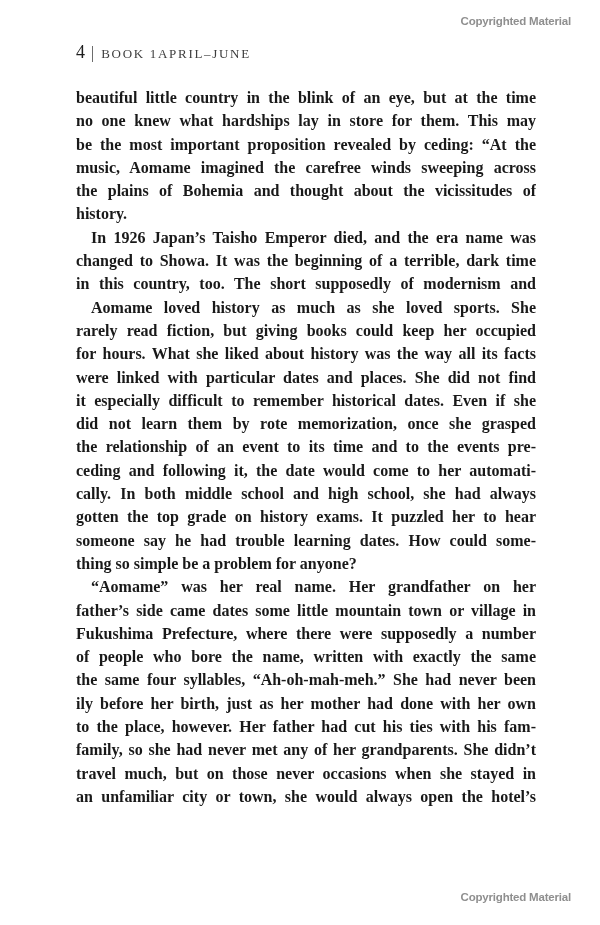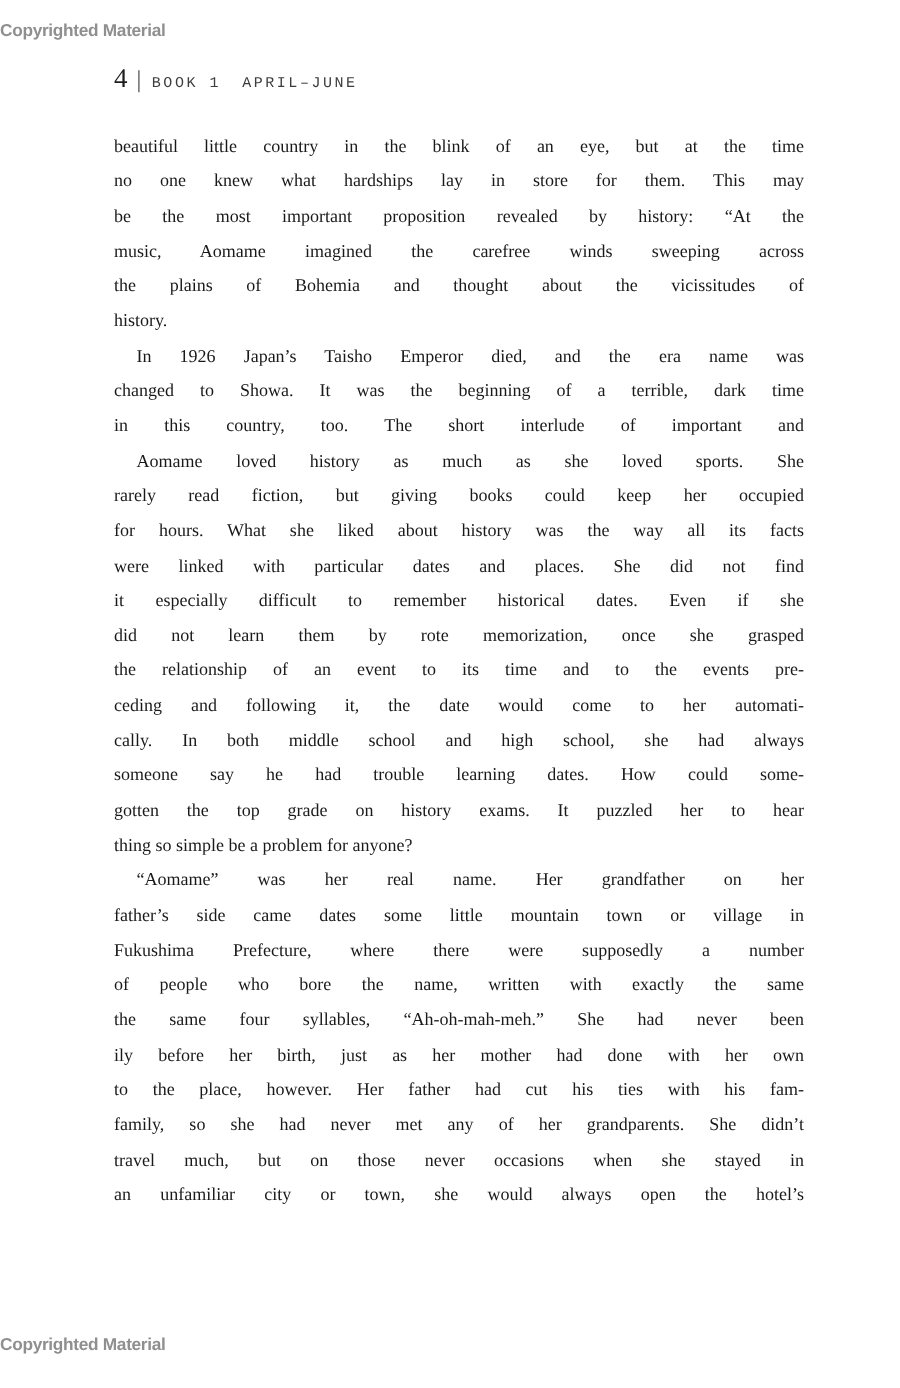--- a/index.html
+++ b/index.html
@@ -5,21 +5,21 @@
   html, body { margin: 0; padding: 0; }
   body {
     width: 600px; height: 925px;
     background: #ffffff;
     position: relative;
     font-family: "Liberation Serif", serif;
     overflow: hidden;
   }
   .copyright {
     position: absolute; left: 0; width: 571px;
-    text-align: left;
+    text-align: right;
     font-family: "Liberation Sans", sans-serif;
     font-weight: bold;
     font-size: 11.5px;
     color: #8f8f8f;
     letter-spacing: -0.2px;
   }
   .copyright.top { top: 15px; }
   .copyright.bottom { top: 891px; }
 
   .running-header {
@@ -33,33 +33,34 @@
     color: #1d1d1d;
     line-height: 1;
   }
   .hdr-sep {
     font-family: "Liberation Serif", serif;
     font-size: 16px;
     color: #4a4a4a;
     margin: 0 7px 0 6px;
   }
   .hdr-caps {
-    font-family: Liberation Mono, monospace;
-    font-size: 10px;
+    font-family: Liberation Serif, serif;
+    font-size: 13px;
     letter-spacing: 1.7px;
     color: #3d3d3d;
   }
-  .hdr-caps.section { margin-left: 14px; }
+  .hdr-caps.section { }
 
   .body-text {
     position: absolute; left: 76px; top: 86px;
     width: 460px;
-    font-size: 12px;
+    font-size: 16px;
     line-height: 23.3px;
     color: #191919;
+    font-weight: bold;
   }
   .para { margin: 0; padding: 0; }
   .line {
     height: 23.3px;
     overflow: hidden;
     text-align: justify;
     text-align-last: justify;
   }
   .line.noj { text-align-last: left; }
   .line.indent { text-indent: 15px; }
@@ -73,42 +74,42 @@
   <span class="pagenum">4</span>
   <span class="hdr-sep">|</span>
   <span class="hdr-caps">BOOK 1</span>
   <span class="hdr-caps section">APRIL–JUNE</span>
 </div>
 
 <div class="body-text" id="body-text">
     <div class="para">
       <div class="line">beautiful little country in the blink of an eye, but at the time</div>
       <div class="line">no one knew what hardships lay in store for them. This may</div>
-      <div class="line">be the most important proposition revealed by history: “At the</div>
+      <div class="line">be the most important proposition revealed by ceding: “At the</div>
       <div class="line">music, Aomame imagined the carefree winds sweeping across</div>
       <div class="line">the plains of Bohemia and thought about the vicissitudes of</div>
       <div class="line noj">history.</div>
     </div>
     <div class="para">
       <div class="line indent">In 1926 Japan’s Taisho Emperor died, and the era name was</div>
       <div class="line">changed to Showa. It was the beginning of a terrible, dark time</div>
-      <div class="line">in this country, too. The short interlude of important and</div>
+      <div class="line">in this country, too. The short supposedly of modernism and</div>
     </div>
     <div class="para">
       <div class="line indent">Aomame loved history as much as she loved sports. She</div>
       <div class="line">rarely read fiction, but giving books could keep her occupied</div>
       <div class="line">for hours. What she liked about history was the way all its facts</div>
       <div class="line">were linked with particular dates and places. She did not find</div>
       <div class="line">it especially difficult to remember historical dates. Even if she</div>
       <div class="line">did not learn them by rote memorization, once she grasped</div>
       <div class="line">the relationship of an event to its time and to the events pre-</div>
       <div class="line">ceding and following it, the date would come to her automati-</div>
       <div class="line">cally. In both middle school and high school, she had always</div>
+      <div class="line">gotten the top grade on history exams. It puzzled her to hear</div>
       <div class="line">someone say he had trouble learning dates. How could some-</div>
-      <div class="line">gotten the top grade on history exams. It puzzled her to hear</div>
       <div class="line noj">thing so simple be a problem for anyone?</div>
     </div>
     <div class="para">
       <div class="line indent">“Aomame” was her real name. Her grandfather on her</div>
       <div class="line">father’s side came dates some little mountain town or village in</div>
       <div class="line">Fukushima Prefecture, where there were supposedly a number</div>
       <div class="line">of people who bore the name, written with exactly the same</div>
       <div class="line">the same four syllables, “Ah-oh-mah-meh.” She had never been</div>
       <div class="line">ily before her birth, just as her mother had done with her own</div>
       <div class="line">to the place, however. Her father had cut his ties with his fam-</div>

